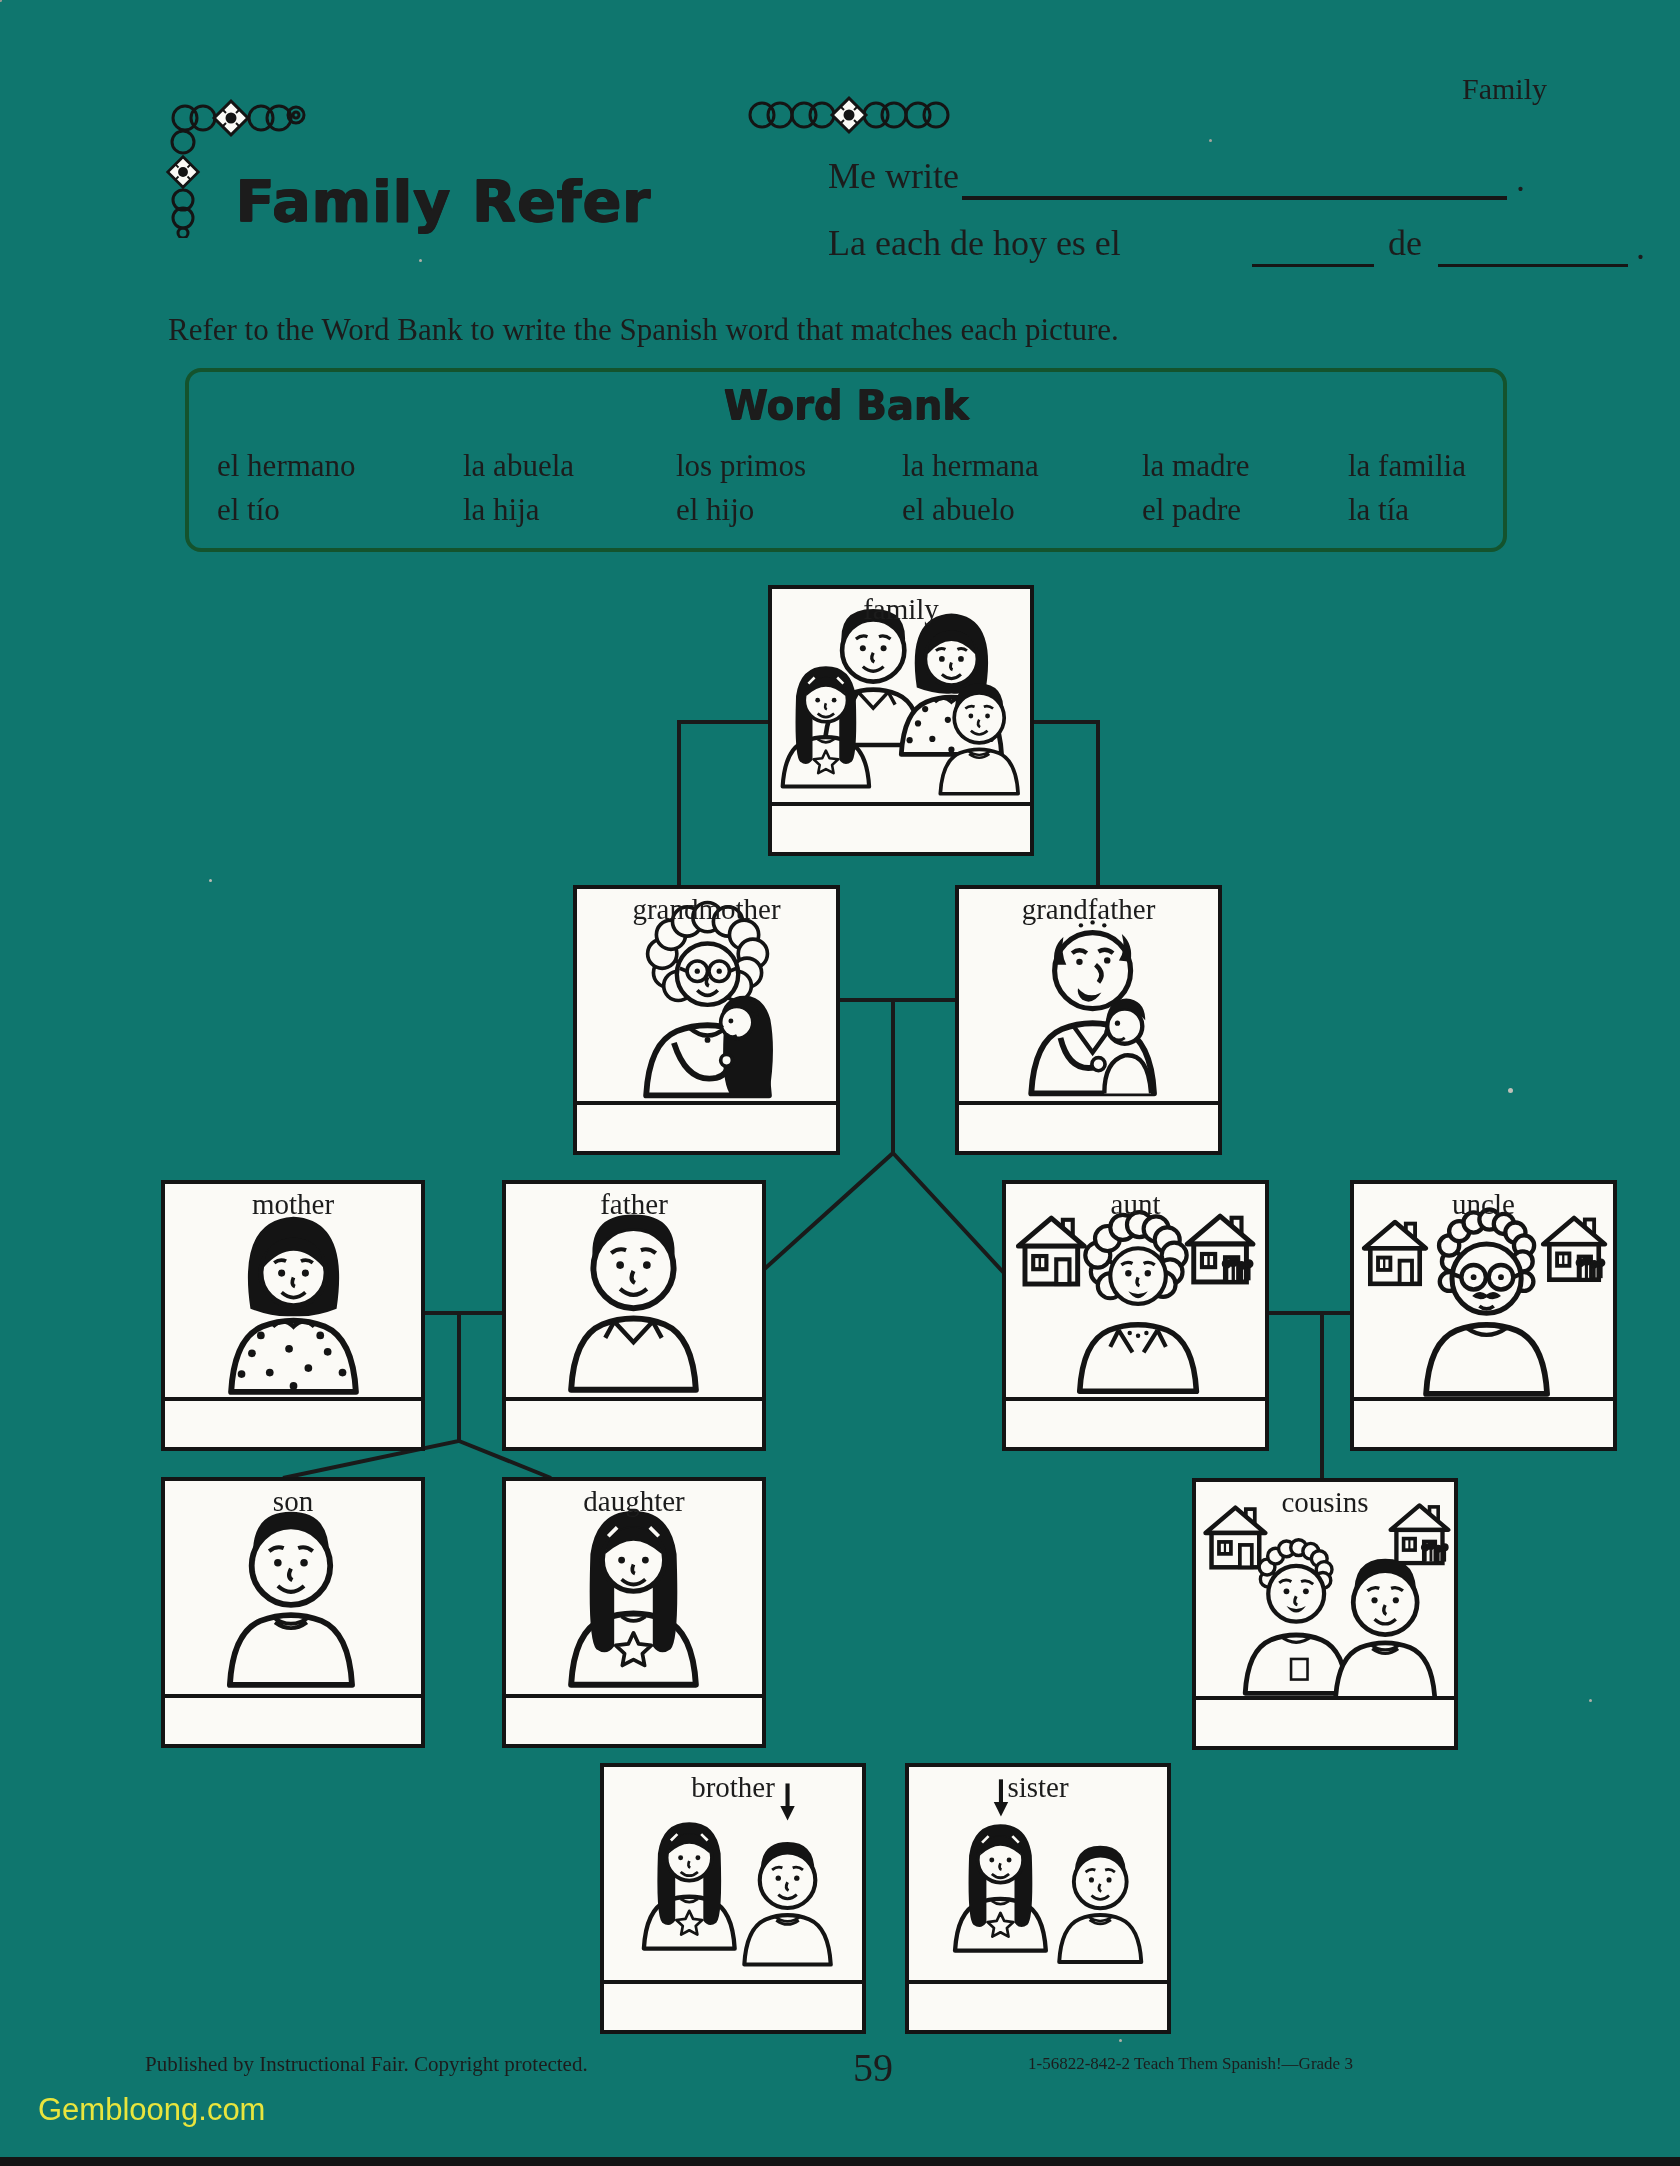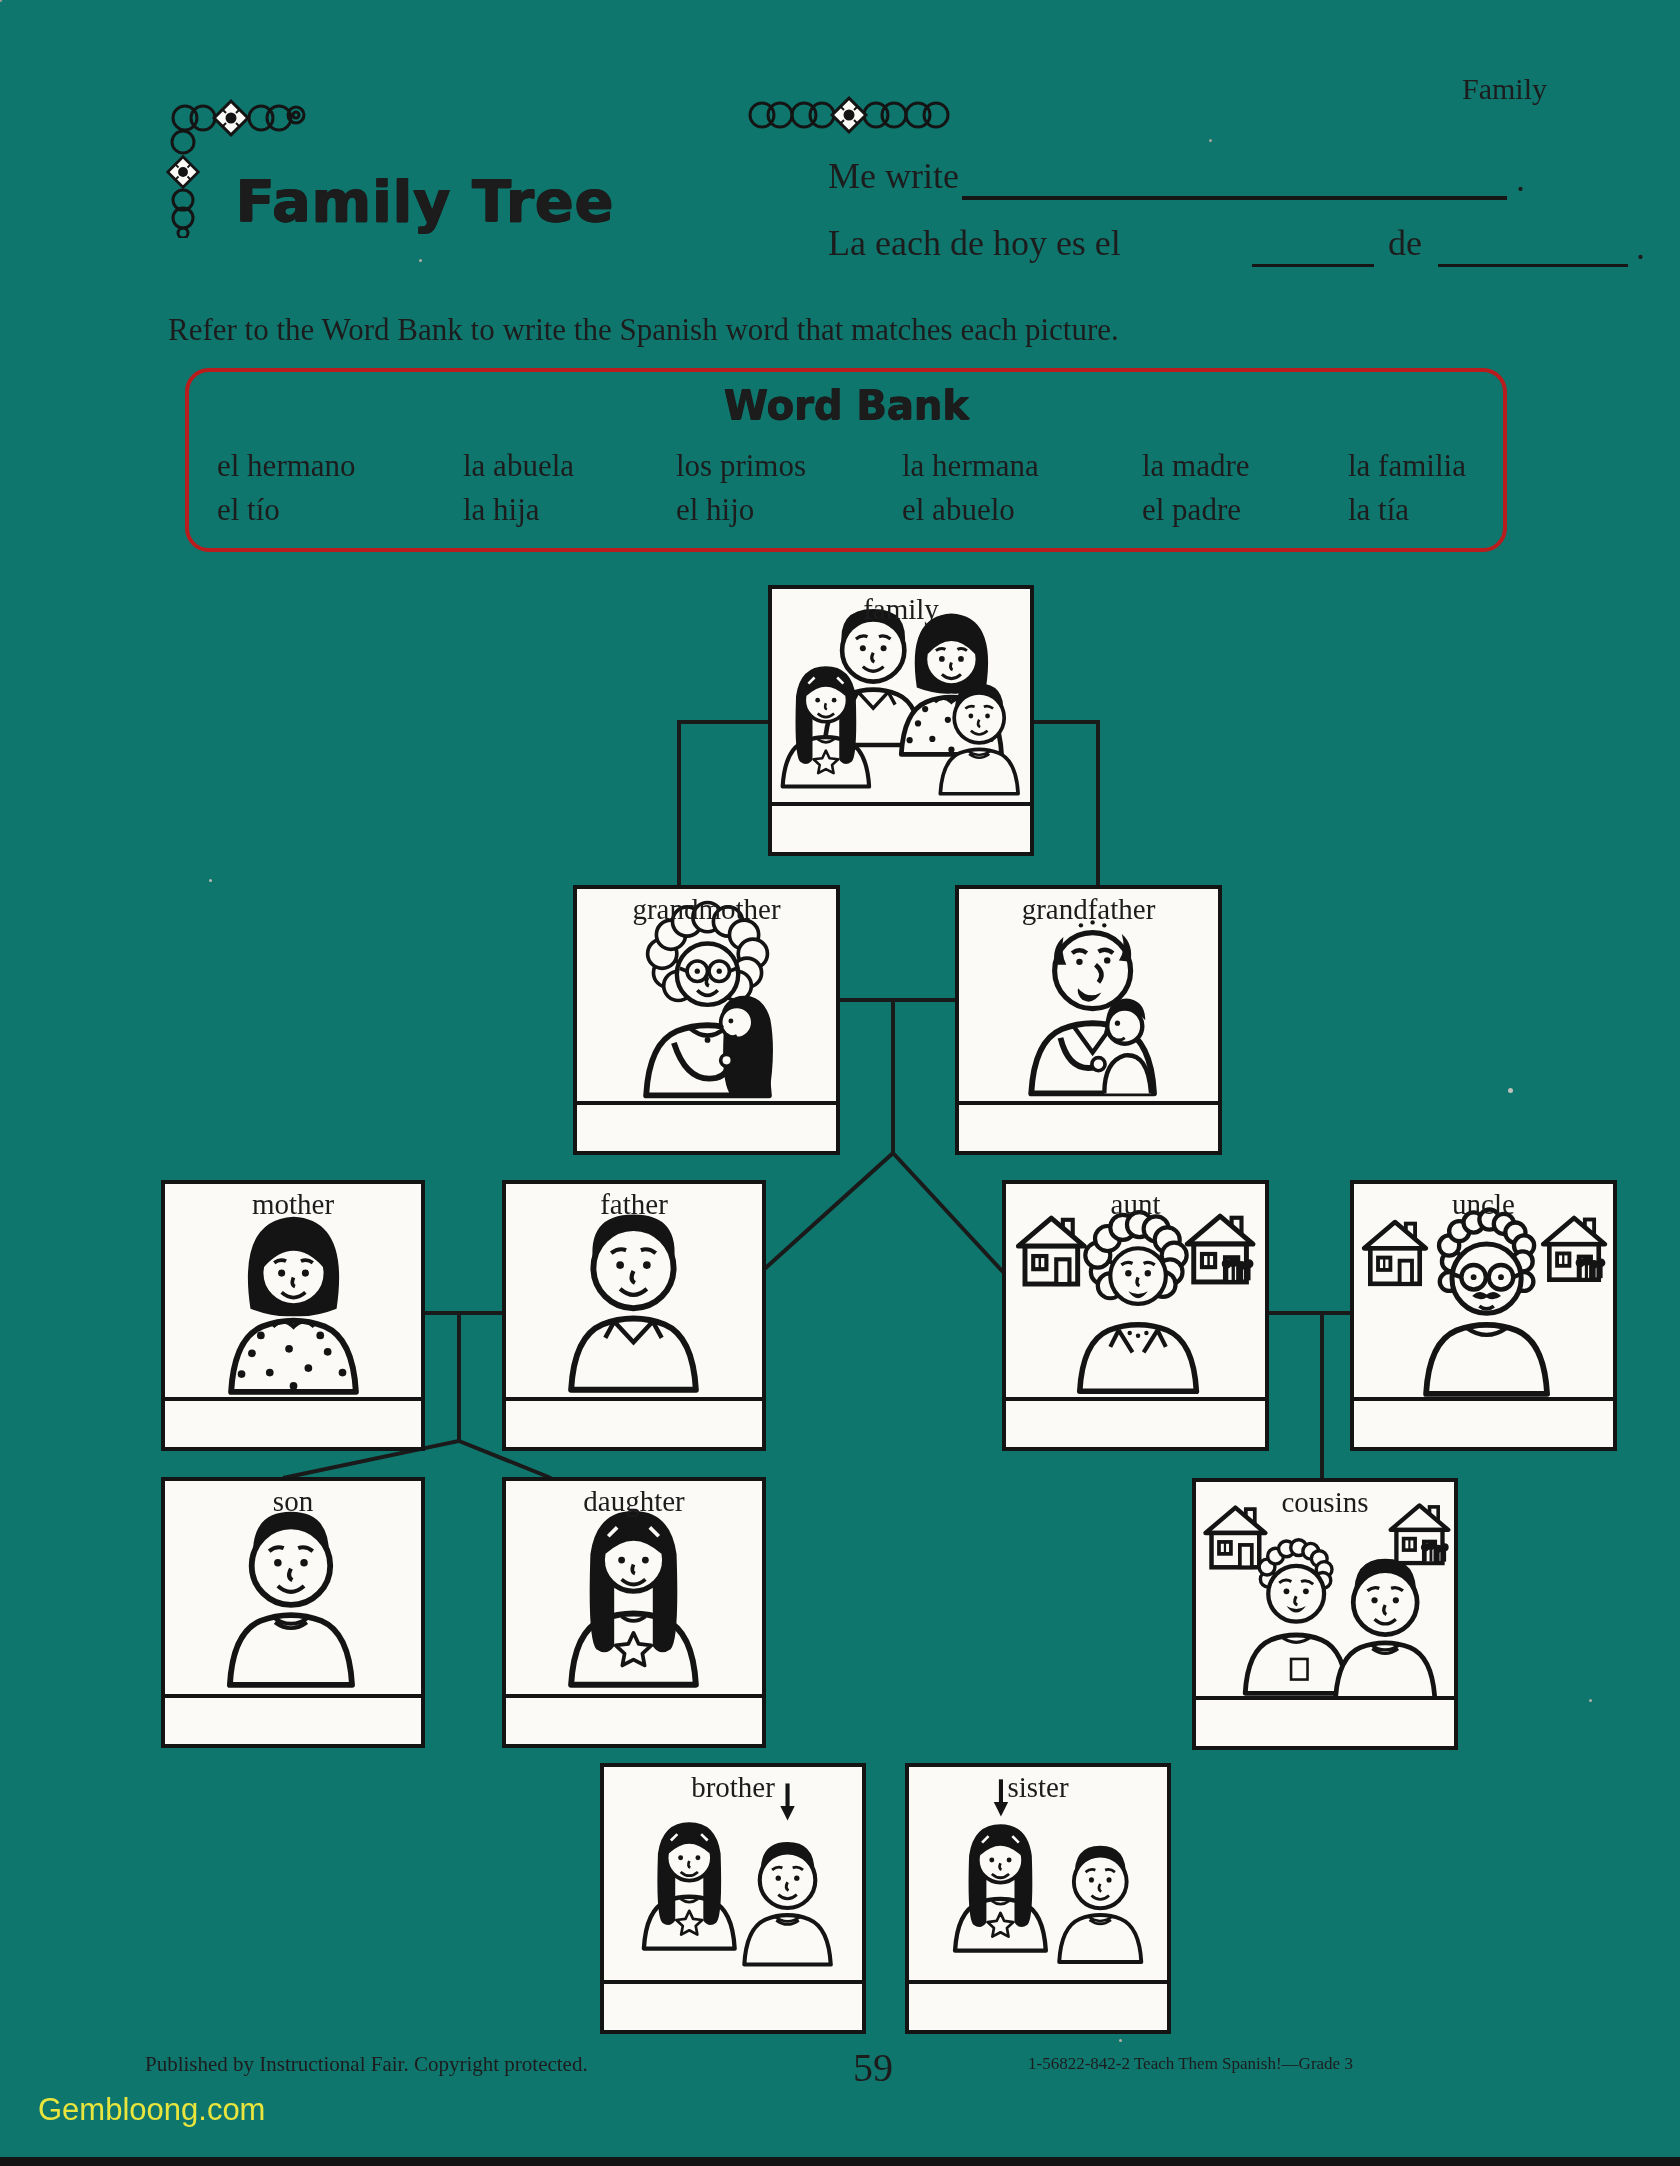--- a/index.html
+++ b/index.html
@@ -6,21 +6,21 @@
   .page{position:relative;width:1680px;height:2166px;background:#0f766e;overflow:hidden;
         font-family:"Liberation Serif",serif;color:#1c1c1c;}
   .abs{position:absolute;}
   .title{font-family:"DejaVu Sans",sans-serif;font-weight:900;font-size:57px;letter-spacing:1px;
          text-shadow:1.5px 0 #1c1c1c,0 1px #1c1c1c,1px 1px #1c1c1c;}
   .serif30{font-size:30px;}
   .hdr-label{font-size:36px;}
   .blank{border-bottom:4px solid #161616;}
   .blank.thin{border-bottom-width:3px;}
   .instruction{font-size:31px;}
-  .wordbank{border:4px solid #b91c1c;border-radius:24px;background:transparent;}
+  .wordbank{border:4px solid #14532d;border-radius:16px;background:transparent;}
   .wb-title{font-family:"DejaVu Sans",sans-serif;font-weight:900;font-size:40px;
             text-shadow:1px 0 #1c1c1c,0 1px #1c1c1c;text-align:center;}
   .wb-word{font-size:31px;display:block;line-height:44px;white-space:nowrap;}
   .tbox{position:absolute;border:4px solid #141414;display:flex;flex-direction:column;z-index:2;background:#fbfaf6;}
   .tbox-label{position:absolute;top:4px;left:0;right:0;text-align:center;font-size:29px;z-index:3;}
   .tbox-pic{flex:1 1 auto;min-height:0;width:100%;display:block;}
   .tbox-answer{height:46px;border-top:4px solid #141414;flex:0 0 auto;}
   .connectors{position:absolute;left:0;top:0;z-index:1;}
   .footer-sans{font-family:Liberation Serif, serif;font-size:21px;}
   .pageno{font-size:40px;}
@@ -275,21 +275,21 @@
         <circle cx="76" cy="25" r="12"></circle>
         <circle cx="130" cy="25" r="12"></circle>
         <circle cx="148" cy="25" r="12"></circle>
         <circle cx="172" cy="25" r="12"></circle>
         <circle cx="190" cy="25" r="12"></circle>
       </g>
       <use href="#g-rosette" transform="translate(103,25)"></use>
     </svg>
 
   <div class="abs serif30" style="left:1462px;top:72px">Family</div>
-  <div class="abs title" style="left:235px;top:168px">Family Tree</div>
+  <div class="abs title" style="left:235px;top:168px">Family Refer</div>
 
   <div class="abs hdr-label" style="left:828px;top:155px">Me write</div>
   <div class="abs blank" style="left:962px;top:160px;width:545px;height:36px"></div>
   <div class="abs hdr-label" style="left:1516px;top:158px">.</div>
 
   <div class="abs hdr-label" style="left:828px;top:222px">La each de hoy es el</div>
   <div class="abs blank thin" style="left:1252px;top:228px;width:122px;height:36px"></div>
   <div class="abs hdr-label" style="left:1388px;top:222px">de</div>
   <div class="abs blank thin" style="left:1438px;top:228px;width:190px;height:36px"></div>
   <div class="abs hdr-label" style="left:1636px;top:226px">.</div>

